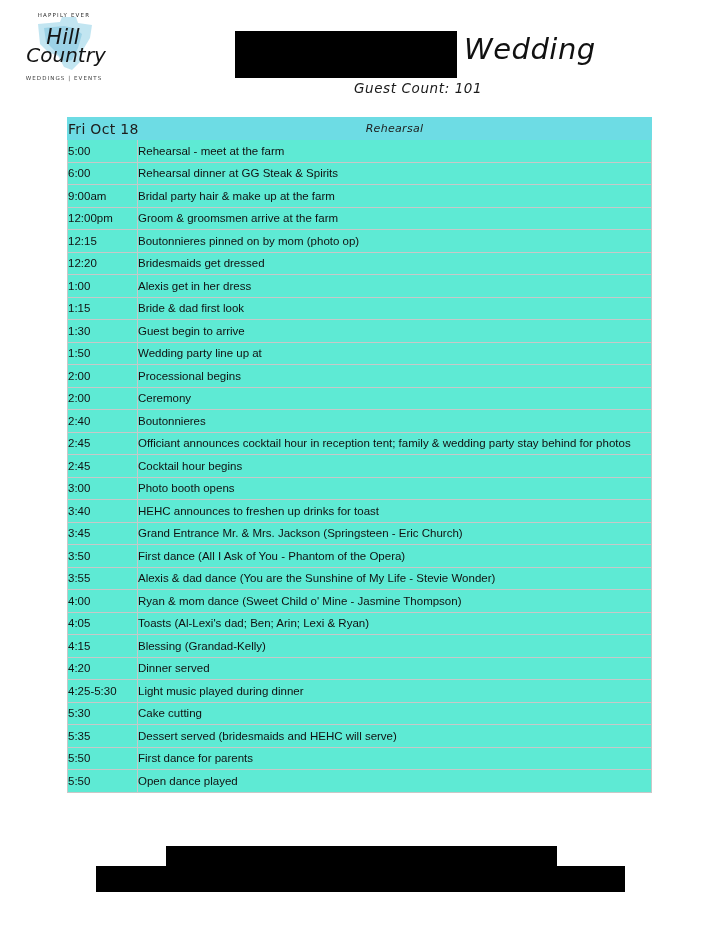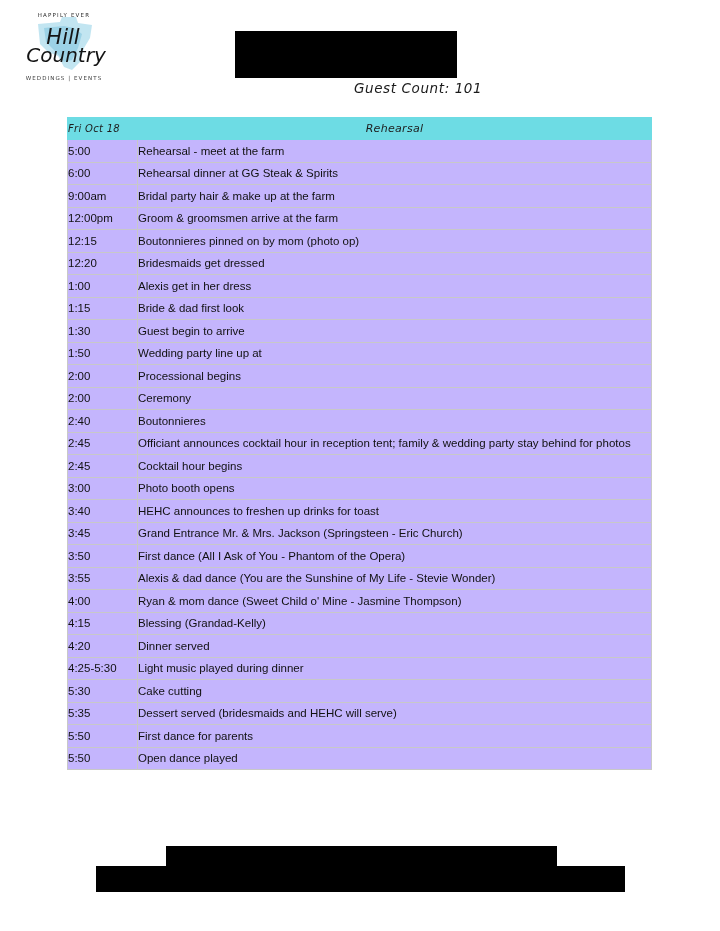--- a/index.html
+++ b/index.html
@@ -91,38 +91,37 @@
   .col-time { width: 70px; }
   .col-desc { width: 514px; }
 
   .sect-head td {
     background: #6DDCE4;
     border: 1px solid #6DDCE4;
     height: 21px;
   }
   .sect-date {
     font-family: "DejaVu Sans", sans-serif;
-    font-size: 10px;
-    font-style: italic;
+    font-size: 14px;
     color: #1d1d1d;
     padding-left: 7px;
     letter-spacing: 0.3px;
     white-space: nowrap;
   }
   .sect-label {
     font-family: "DejaVu Sans", sans-serif;
     font-size: 11px;
     font-style: italic;
     color: #1d1d1d;
     text-align: center;
     letter-spacing: 0.3px;
     white-space: nowrap;
   }
 
-  .evt-row td { height: 21.5px; background: #c4b5fd; margin-left: 38px; }
+  .evt-row td { height: 21.5px; background: #5eead4; margin-left: 38px; }
   .evt-time {
     font-size: 11.5px;
     color: #111111;
     padding-left: 7px;
     white-space: nowrap;
   }
   .evt-desc {
     font-size: 11.5px;
     color: #111111;
     padding-left: 7px;
@@ -175,20 +174,21 @@
 
       <text x="49" y="40" font-family="DejaVu Sans, sans-serif" font-size="21" font-style="italic" fill="#141414" text-anchor="middle">Hill</text>
       <text x="52" y="58" font-family="DejaVu Sans, sans-serif" font-size="20" font-style="italic" fill="#141414" text-anchor="middle">Country</text>
 
       <text x="50" y="76" font-family="DejaVu Sans, sans-serif" font-size="5.5" fill="#3a3a3a" text-anchor="middle" letter-spacing="1.1">WEDDINGS | EVENTS</text>
     </svg>
   </div>
 
   <div class="title-row">
     <div class="redact-name"></div>
+    <div class="title-word">Wedding</div>
     <div class="guest-count">Guest Count: 101</div>
   </div>
 
 </div>
 
 <table class="timeline">
   <colgroup>
     <col class="col-time">
     <col class="col-desc">
   </colgroup>
@@ -278,20 +278,24 @@
     </tr>
     <tr class="evt-row">
       <td class="evt-time">3:55</td>
       <td class="evt-desc">Alexis &amp; dad dance (You are the Sunshine of My Life - Stevie Wonder)</td>
     </tr>
     <tr class="evt-row">
       <td class="evt-time">4:00</td>
       <td class="evt-desc">Ryan &amp; mom dance (Sweet Child o' Mine - Jasmine Thompson)</td>
     </tr>
     <tr class="evt-row">
+      <td class="evt-time">4:05</td>
+      <td class="evt-desc">Toasts (Al-Lexi's dad; Ben; Arin; Lexi &amp; Ryan)</td>
+    </tr>
+    <tr class="evt-row">
       <td class="evt-time">4:15</td>
       <td class="evt-desc">Blessing (Grandad-Kelly)</td>
     </tr>
     <tr class="evt-row">
       <td class="evt-time">4:20</td>
       <td class="evt-desc">Dinner served</td>
     </tr>
     <tr class="evt-row">
       <td class="evt-time">4:25-5:30</td>
       <td class="evt-desc">Light music played during dinner</td>

